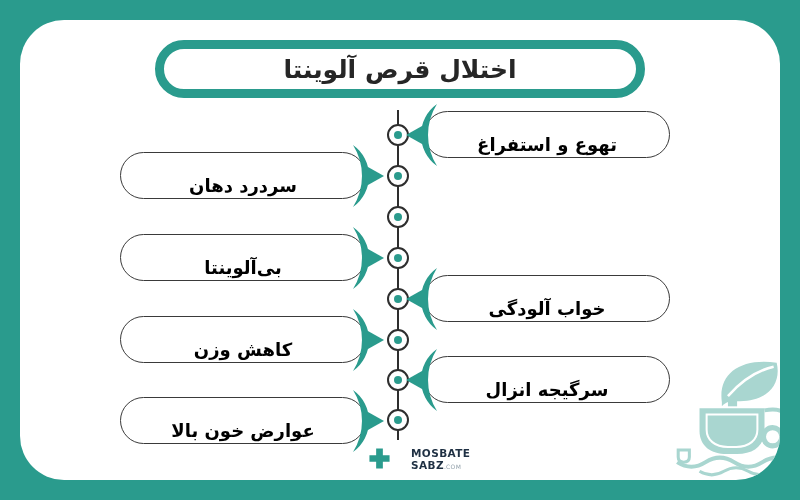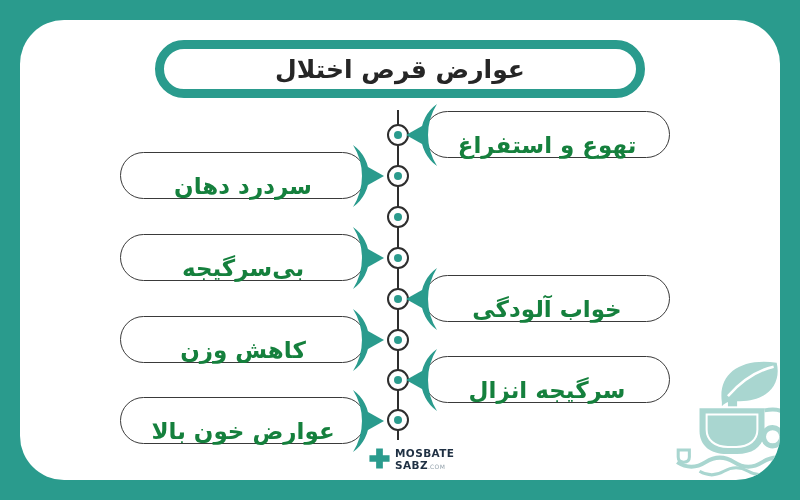--- a/index.html
+++ b/index.html
@@ -14,44 +14,44 @@
 
   
   .tl-line{position:absolute;left:377px;top:90px;width:2px;height:330px;background:#2e2e2e;z-index:1;}
   .node{position:absolute;width:22px;height:22px;border-radius:50%;background:#fff;border:2px solid #2e2e2e;z-index:2;}
   .node .dot{position:absolute;left:50%;top:50%;width:8px;height:8px;margin:-4px 0 0 -4px;border-radius:50%;background:#2a9b8d;}
 
   
   .item{position:absolute;width:246px;height:47px;z-index:2;}
   .pill{position:absolute;inset:0;background:#fff;border:1.5px solid #3a3a3a;border-radius:24px;
     display:flex;align-items:center;justify-content:center;}
-  .pill span{font-size:23px;font-weight:bold;color:#15803d;direction:rtl;white-space:nowrap;margin-top:20px;}
+  .pill span{font-size:18px;font-weight:bold;color:#000000;direction:rtl;white-space:nowrap;margin-top:20px;}
   .crescent{position:absolute;top:-8px;width:36px;height:64px;z-index:3;}
   .item.right .crescent{left:-20px;}
   .item.left  .crescent{right:-20px;transform:scaleX(-1);}
 
   
-  .logo{position:absolute;left:348px;top:427px;display:flex;align-items:flex-start;gap:4px;z-index:3;}
+  .logo{position:absolute;left:348px;top:427px;display:flex;align-items:flex-start;gap:20px;z-index:3;}
   .logo-plus{width:23px;height:23px;}
   .logo-text{line-height:1;padding-top:1px;}
   .logo-l1{font-size:10.5px;font-weight:bold;color:#1f3043;letter-spacing:.4px;}
   .logo-l2{font-size:10.5px;font-weight:bold;color:#1f3043;letter-spacing:.4px;margin-top:1px;}
   .logo-tld{font-size:6px;font-weight:normal;color:#93a1ab;letter-spacing:.3px;}
 
   
   .watermark{position:absolute;left:645px;top:335px;width:132px;height:128px;z-index:0;}
 </style>
 </head>
 <body>
 
 <div class="frame">
   <div class="card">
 
     <div class="title-pill">
-      <span>عوارض قرص اختلال</span>
+      <span>اختلال قرص آلوینتا</span>
     </div>
 
     <div class="tl-line"></div>
 
     <div class="node" style="left:367px;top:104px;">
         <span class="dot"></span>
       </div>
     <div class="node" style="left:367px;top:145px;">
         <span class="dot"></span>
       </div>
@@ -90,21 +90,21 @@
         </div>
       <svg class="crescent" viewBox="0 0 36 64">
         <path d="M 33,1 A 38,38 0 0 0 33,63 A 58,58 0 0 1 33,1 Z" fill="#2a9b8d"></path>
         <polygon points="2,32 18,23 18,41" fill="#2a9b8d"></polygon>
       </svg>
     </div>
 
 
     <div class="item left" style="left:100px;top:214px;">
       <div class="pill">
-          <span>بی‌سرگیجه</span>
+          <span>بی‌آلوینتا</span>
         </div>
       <svg class="crescent" viewBox="0 0 36 64">
         <path d="M 33,1 A 38,38 0 0 0 33,63 A 58,58 0 0 1 33,1 Z" fill="#2a9b8d"></path>
         <polygon points="2,32 18,23 18,41" fill="#2a9b8d"></polygon>
       </svg>
     </div>
 
     <div class="item right" style="left:404px;top:255px;">
       <div class="pill">
           <span>خواب آلودگی</span>

